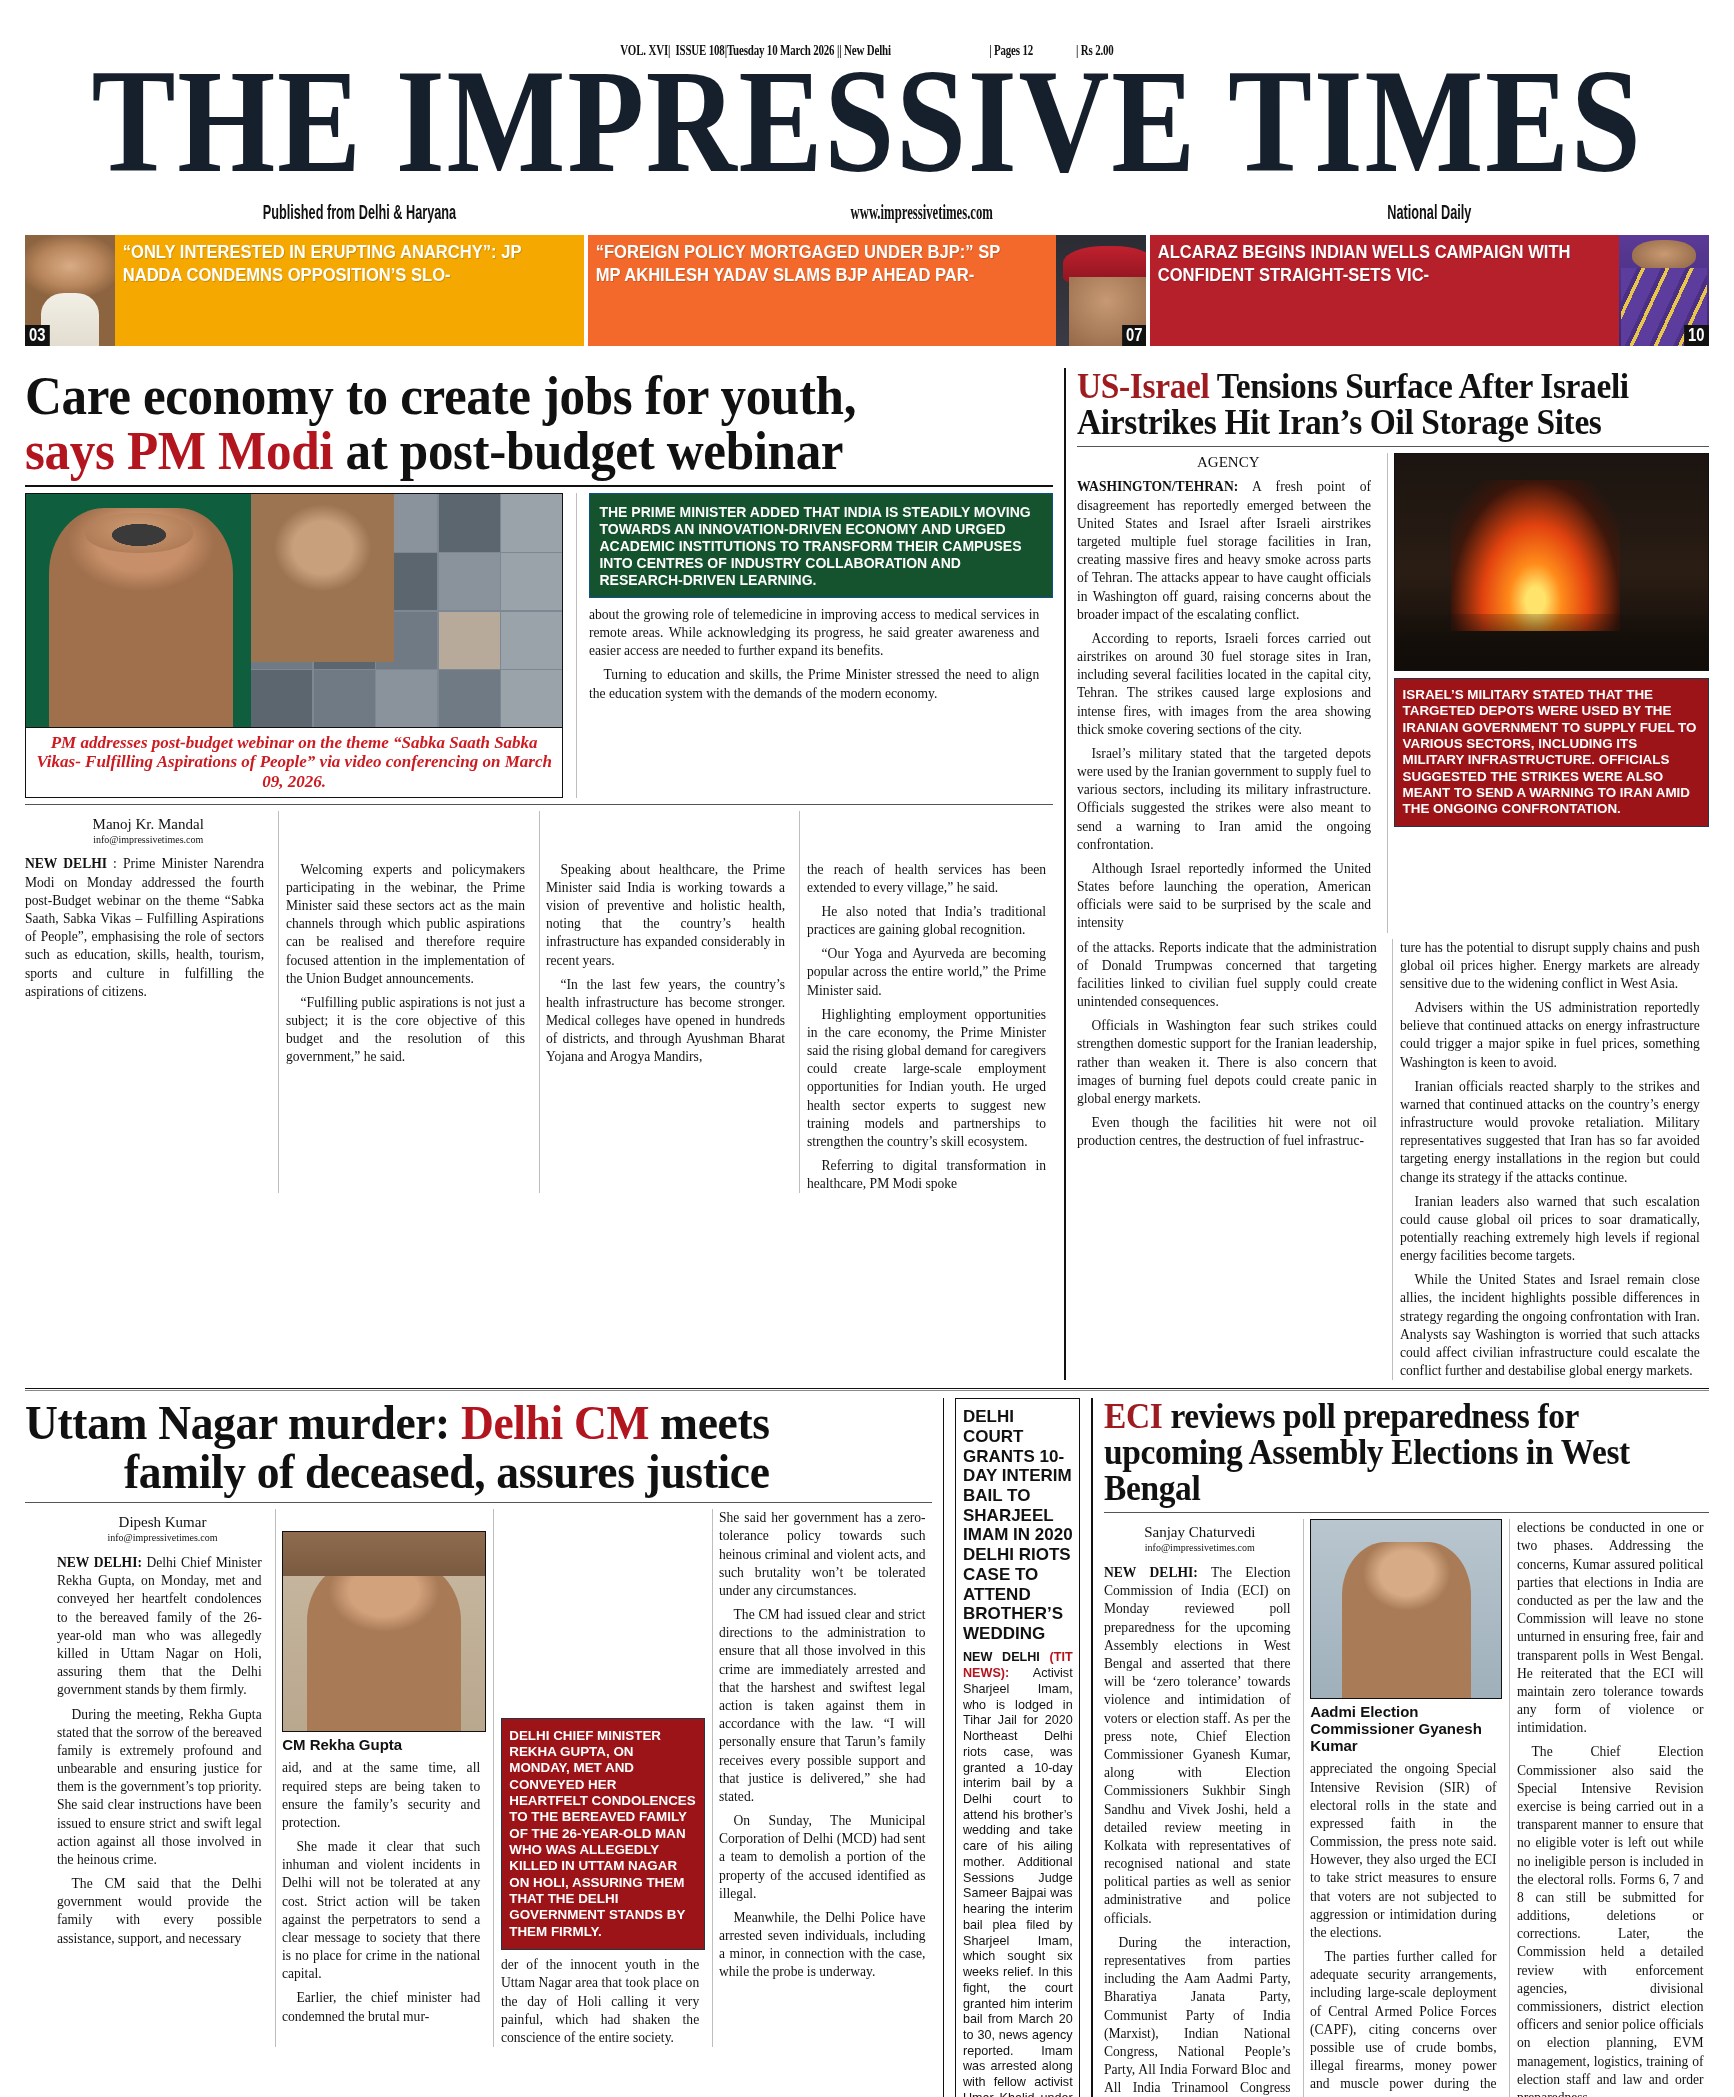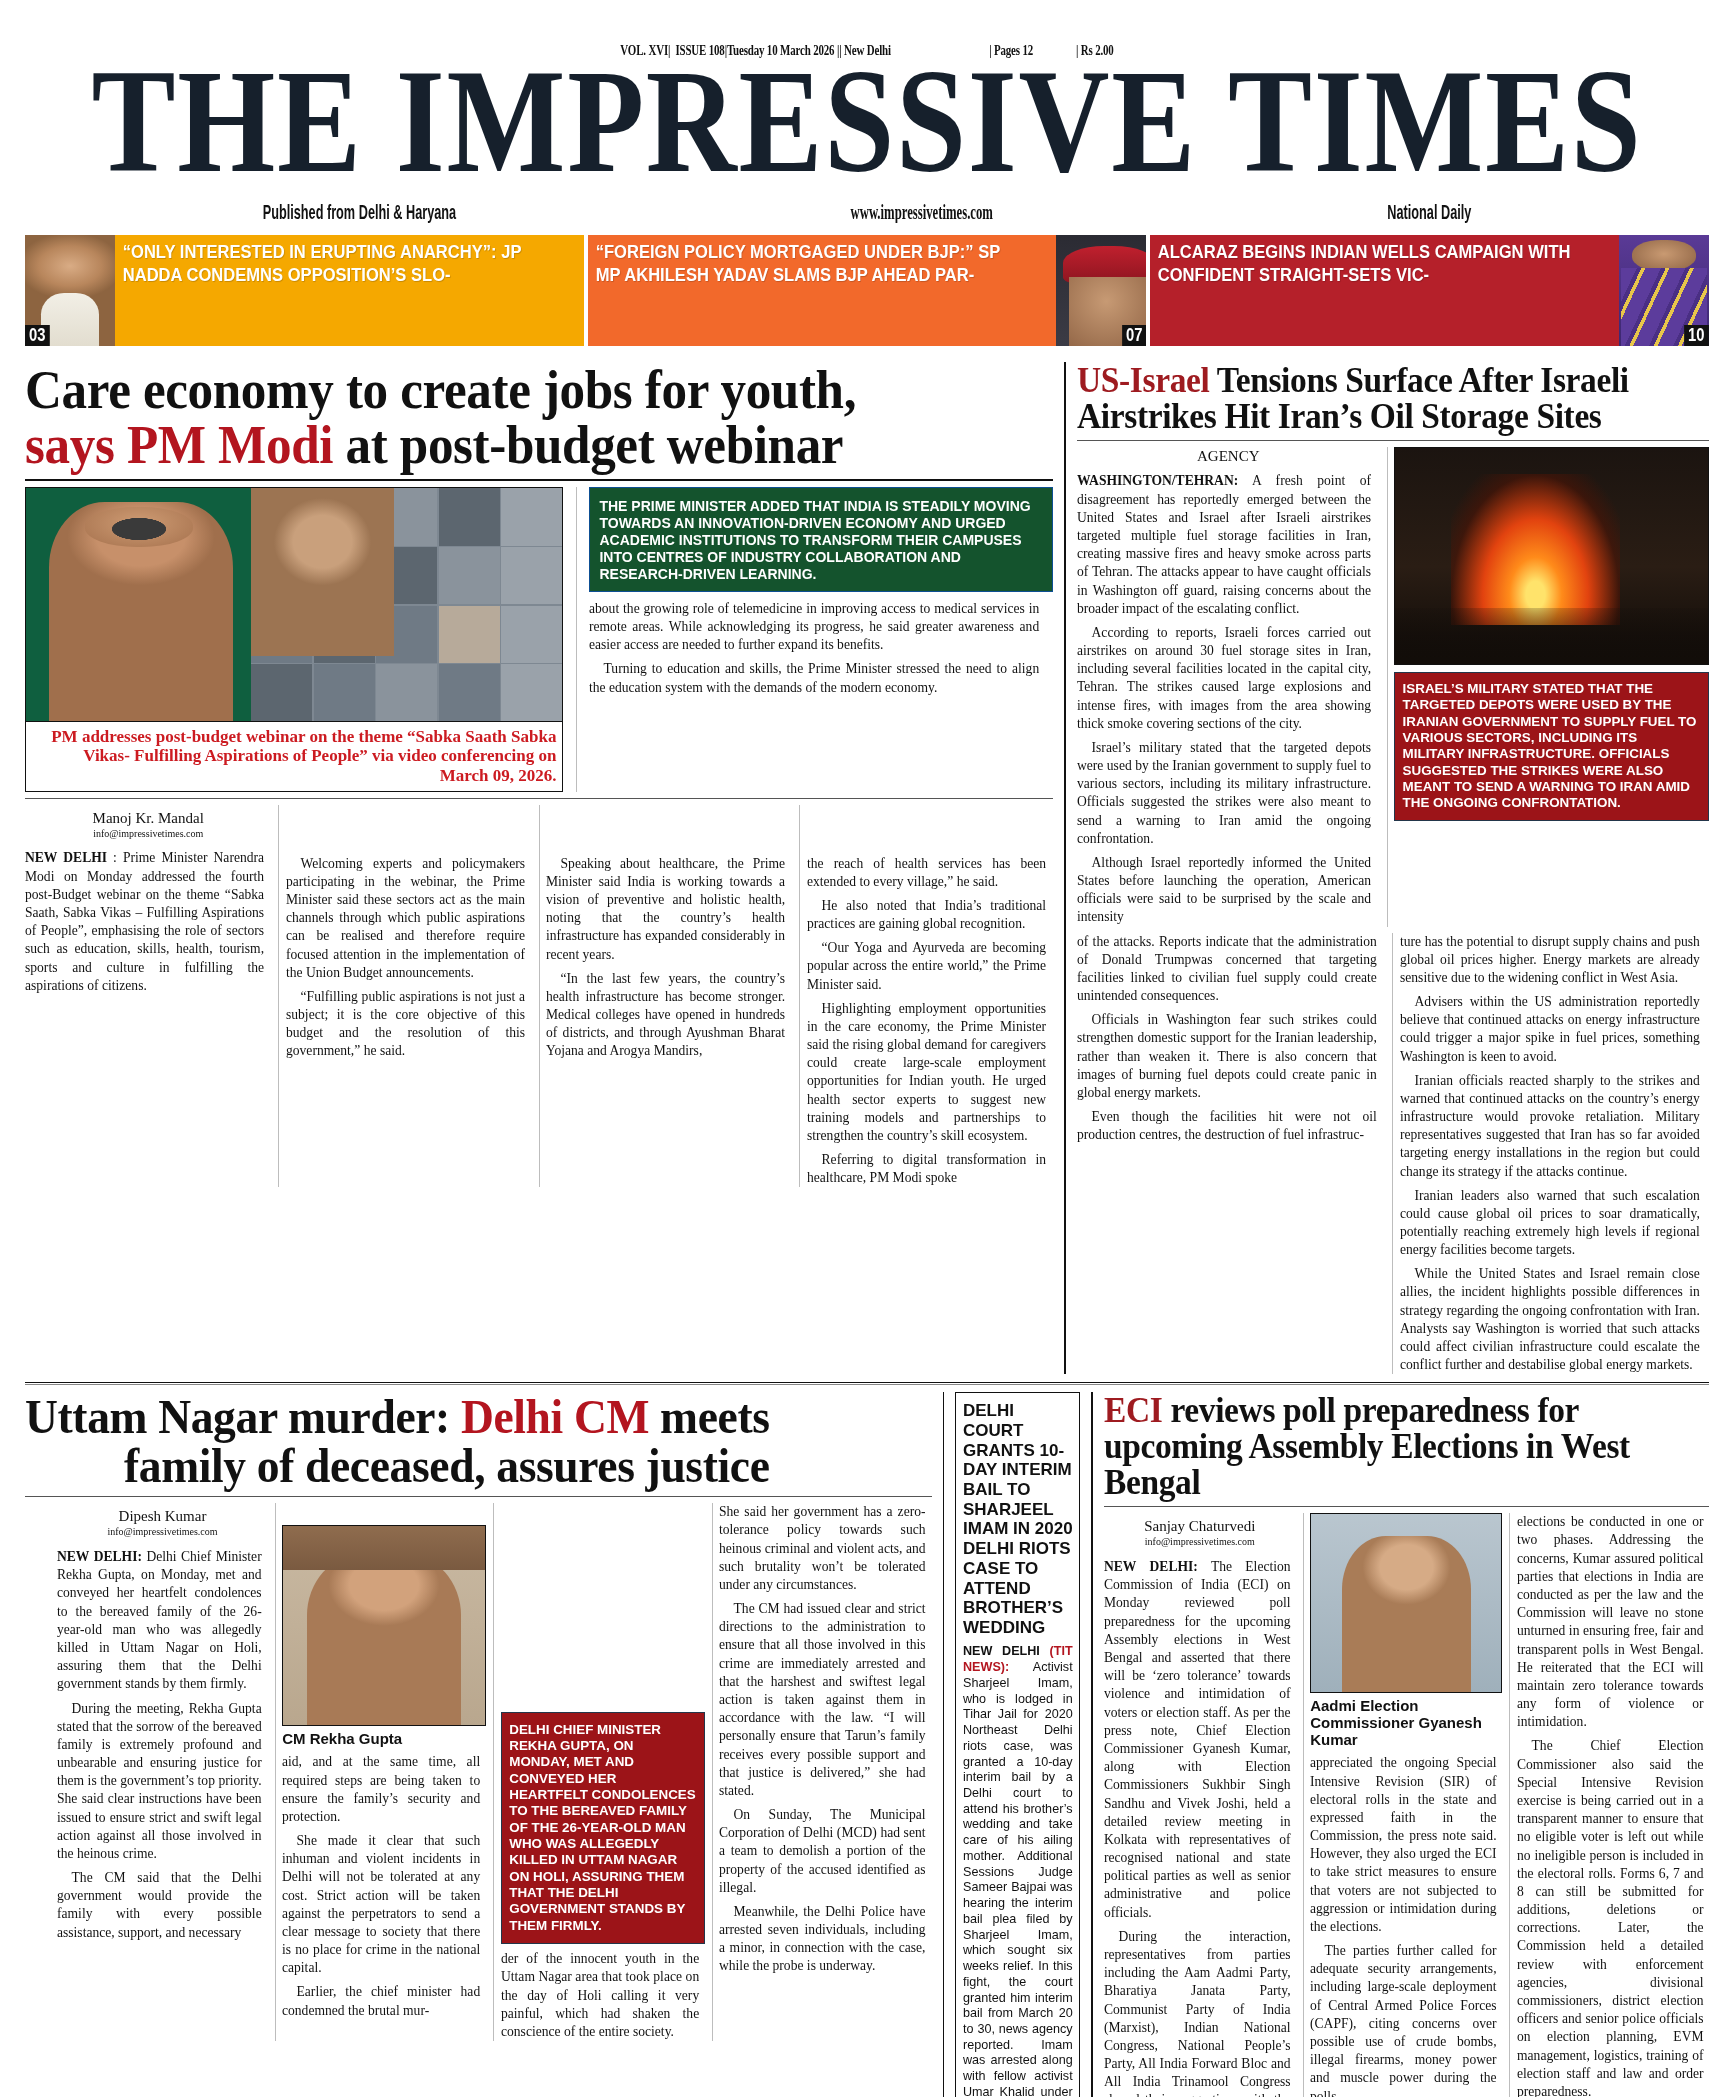--- a/index.html
+++ b/index.html
@@ -90,21 +90,21 @@
       background: linear-gradient(#c0202e,#8d1520); border-radius: 45% 45% 18% 18%; }
   .f-akhilesh:after{ content:""; position:absolute; left:14%; right:-6%; top:38%; bottom:0;
       background: radial-gradient(ellipse at 45% 35%, #c79a74, #8f6344); }
   .f-alcaraz { background: linear-gradient(#5a3a96 0%, #3c2770 100%); }
   .f-alcaraz:before{ content:""; position:absolute; left:14%; right:14%; top:4%; height:28%;
       background: radial-gradient(ellipse at 50% 45%, #c99a72, #8a6041); border-radius:45%; }
   .f-alcaraz:after{ content:""; position:absolute; left:2%; right:2%; top:30%; bottom:0;
       background: repeating-linear-gradient(115deg,#5c3c9c 0 14.3px,#4a2f84 14.3px 18.5px,#e8c64a 18.5px 22px); }
 
   
-  .main-grid { display: flex; gap: 11px; margin-top: 16px; }
+  .main-grid { display: flex; gap: 11px; margin-top: 22px; }
   .col-left  { width: 1036px; }
   .col-right { width: 637px; }
   .vrule { width: 1.3px; background: #111; }
 
   
   .hl {
     font-family: "Liberation Serif", serif; font-weight: bold;
     line-height: 1.0; letter-spacing: -0.4px;
     transform: scaleX(0.93); transform-origin: left top;
   }
@@ -165,22 +165,22 @@
   .box-outline p.bodysm {
     font-family: "Liberation Sans", sans-serif; font-weight: normal;
     text-transform: none; font-size: 12.6px; line-height: 1.25;
     text-align: justify; margin-bottom: 5px;
   }
   .box-outline p.bodysm .lead { font-weight: bold; }
   .box-outline p.bodysm .leadred { font-weight: bold; color: #b3151f; }
   .cap-red {
     border: 1.3px solid #111; border-top: none; padding: 4.2px 5.9px 5px;
     color: #cc1b21; font-family: "Liberation Serif", serif;
-    font-weight: bold; font-size: 17px; line-height: 1.16;
-    text-align: right;
+    font-weight: bold; font-style: italic; font-size: 17px; line-height: 1.16;
+    text-align: center;
   }
   .cap-bold {
     font-family: "Liberation Sans", sans-serif; font-weight: bold;
     font-size: 15px; padding-top: 4.2px;
   }
 
   
   .ph-modi { display: flex; height: 235px; border: 1.3px solid #111; }
   .ph-modi .left { flex: 0 0 42%; position: relative; background:
       linear-gradient(#0f5f3f 0%, #0f5f3f 100%); overflow:hidden; }

